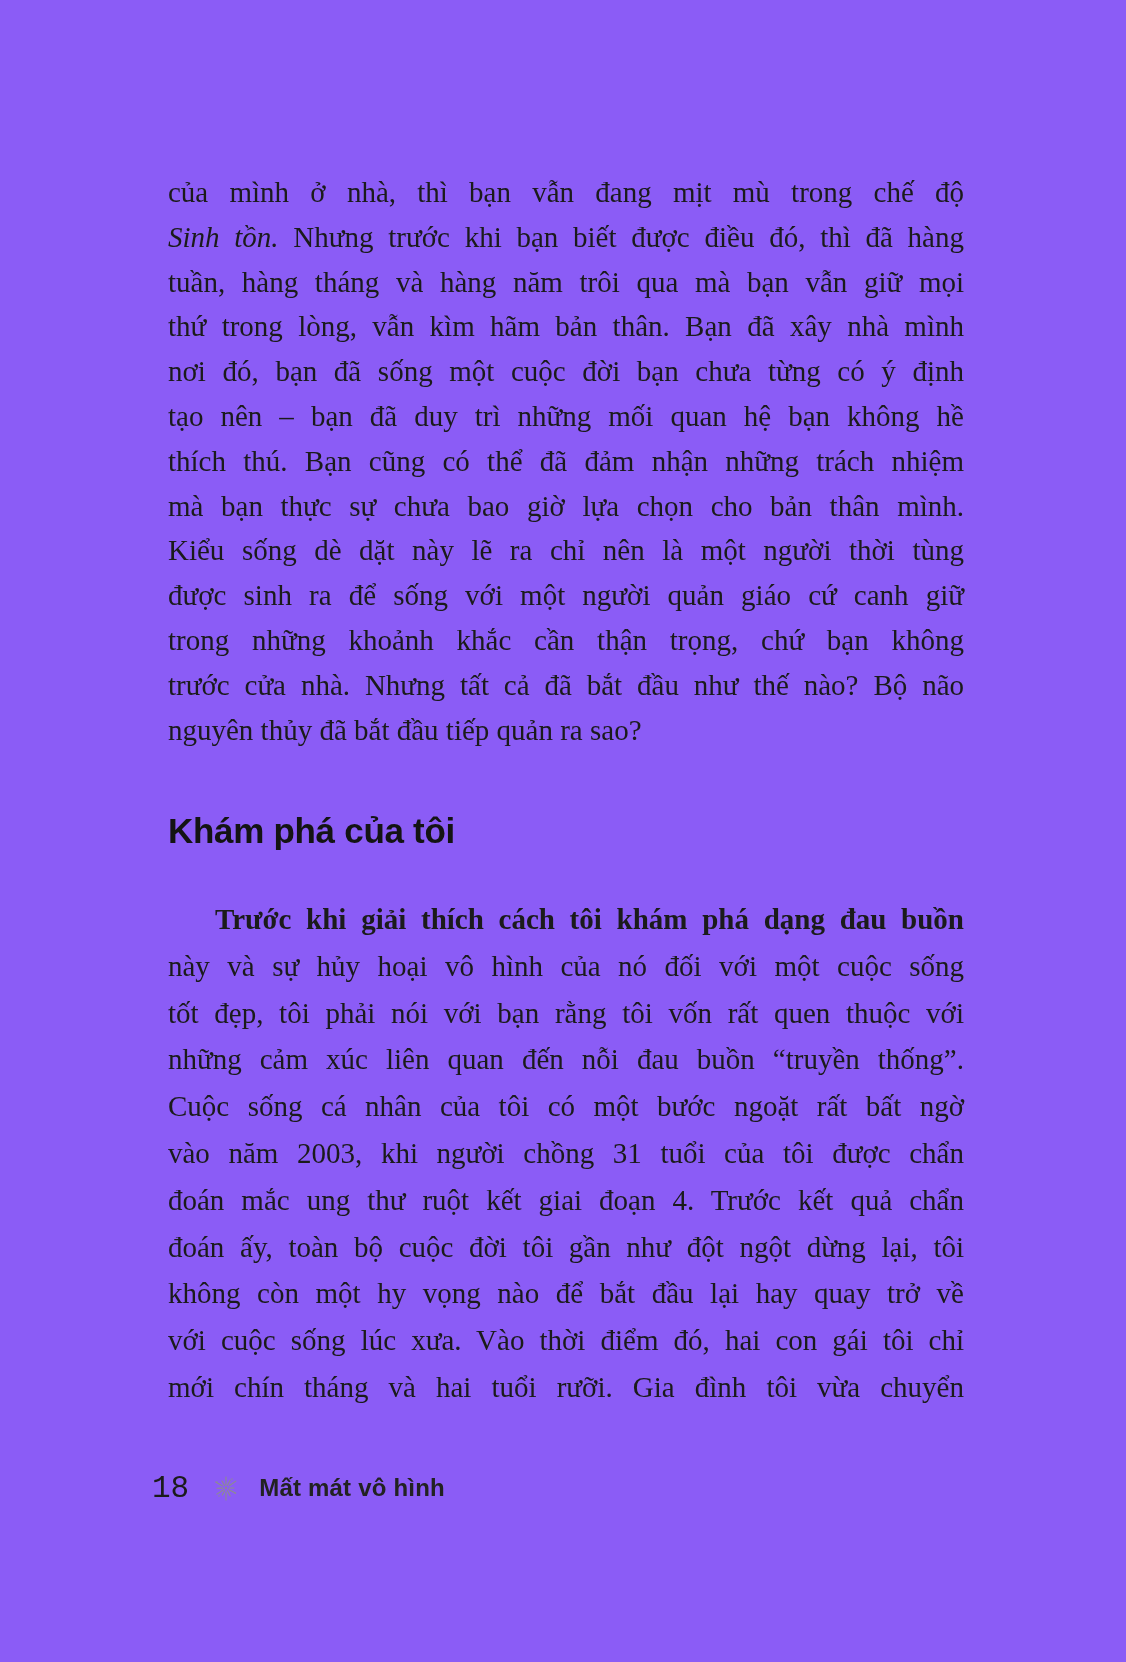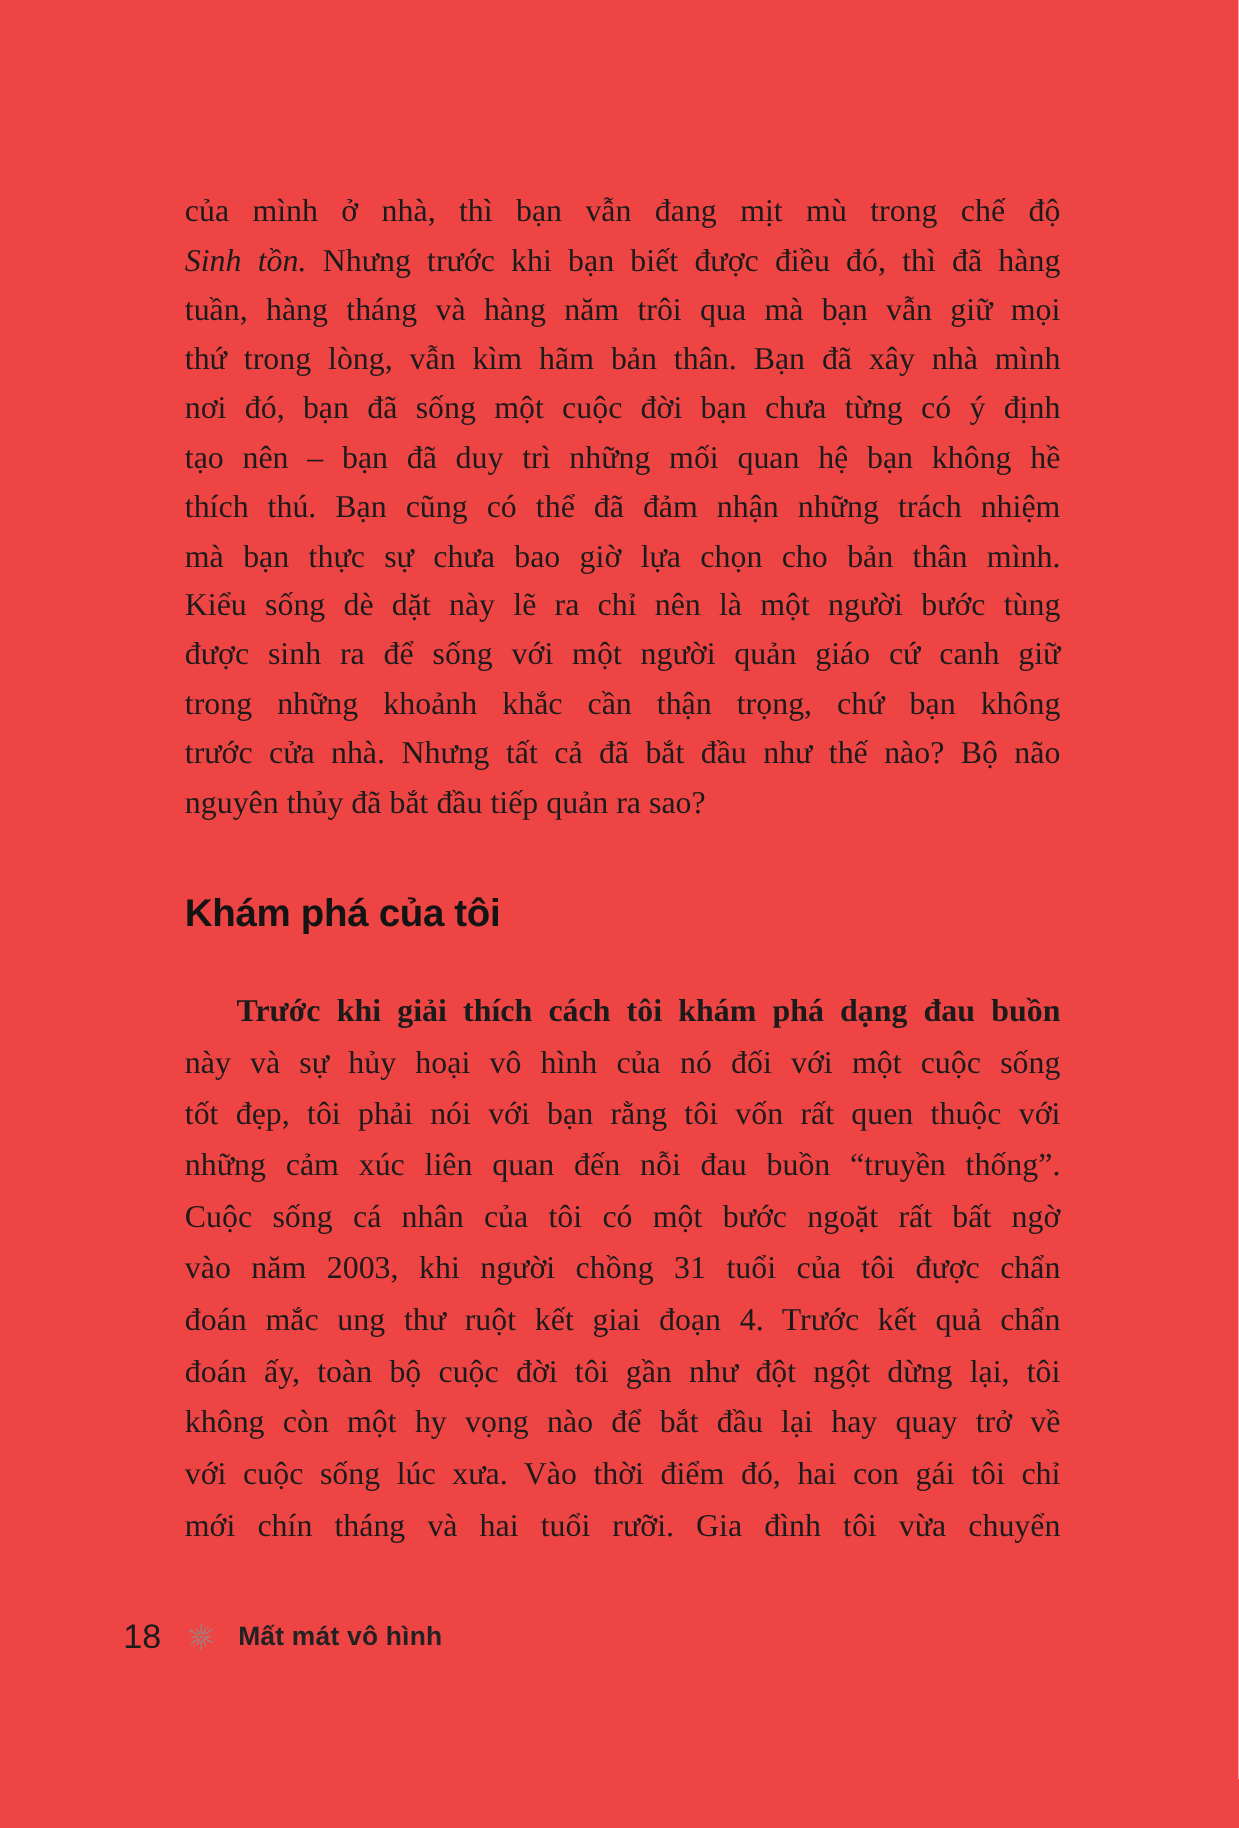--- a/index.html
+++ b/index.html
@@ -4,21 +4,21 @@
 <style>
   html, body {
     margin: 0;
     padding: 0;
     background: #ffffff;
   }
   .page {
     position: relative;
     width: 1126px;
     height: 1662px;
-    background: #ef4444;
+    background: #8b5cf6;
     overflow: hidden;
     font-family: "Liberation Serif", "DejaVu Serif", serif;
     color: #1b1b1b;
   }
   .para {
     position: absolute;
     left: 168px;
     width: 796px;
     font-size: 29px;
     color: #1b1b1b;
@@ -59,23 +59,24 @@
   }
   .footer {
     position: absolute;
     left: 112px;
     top: 1471px;
     height: 34px;
     display: flex;
     align-items: center;
   }
   .pagenum {
-    font-family: Liberation Sans, sans-serif;
+    font-family: Liberation Mono, monospace;
     font-size: 31px;
     color: #1b1b1b;
+    margin-left: 40px;
   }
   .footer-icon {
     margin-left: 23px;
     margin-right: 19px;
     width: 28px;
     height: 28px;
     display: inline-flex;
     align-items: center;
     justify-content: center;
   }
@@ -94,21 +95,21 @@
 
   <div class="para para1">
       <div class="line"><span>của mình ở nhà, thì bạn vẫn đang mịt mù trong chế độ</span></div>
       <div class="line"><span class="italic">Sinh tồn.</span><span> Nhưng trước khi bạn biết được điều đó, thì đã hàng</span></div>
       <div class="line"><span>tuần, hàng tháng và hàng năm trôi qua mà bạn vẫn giữ mọi</span></div>
       <div class="line"><span>thứ trong lòng, vẫn kìm hãm bản thân. Bạn đã xây nhà mình</span></div>
       <div class="line"><span>nơi đó, bạn đã sống một cuộc đời bạn chưa từng có ý định</span></div>
       <div class="line"><span>tạo nên – bạn đã duy trì những mối quan hệ bạn không hề</span></div>
       <div class="line"><span>thích thú. Bạn cũng có thể đã đảm nhận những trách nhiệm</span></div>
       <div class="line"><span>mà bạn thực sự chưa bao giờ lựa chọn cho bản thân mình.</span></div>
-      <div class="line"><span>Kiểu sống dè dặt này lẽ ra chỉ nên là một người bước tùng</span></div>
+      <div class="line"><span>Kiểu sống dè dặt này lẽ ra chỉ nên là một người thời tùng</span></div>
       <div class="line"><span>được sinh ra để sống với một người quản giáo cứ canh giữ</span></div>
       <div class="line"><span>trong những khoảnh khắc cần thận trọng, chứ bạn không</span></div>
       <div class="line"><span>trước cửa nhà. Nhưng tất cả đã bắt đầu như thế nào? Bộ não</span></div>
       <div class="line no-justify"><span>nguyên thủy đã bắt đầu tiếp quản ra sao?</span></div>
     </div>
 
   <h2 class="heading">Khám phá của tôi</h2>
 
   <div class="para para2">
       <div class="line indent"><span>Trước khi giải thích cách tôi khám phá dạng đau buồn</span></div>

